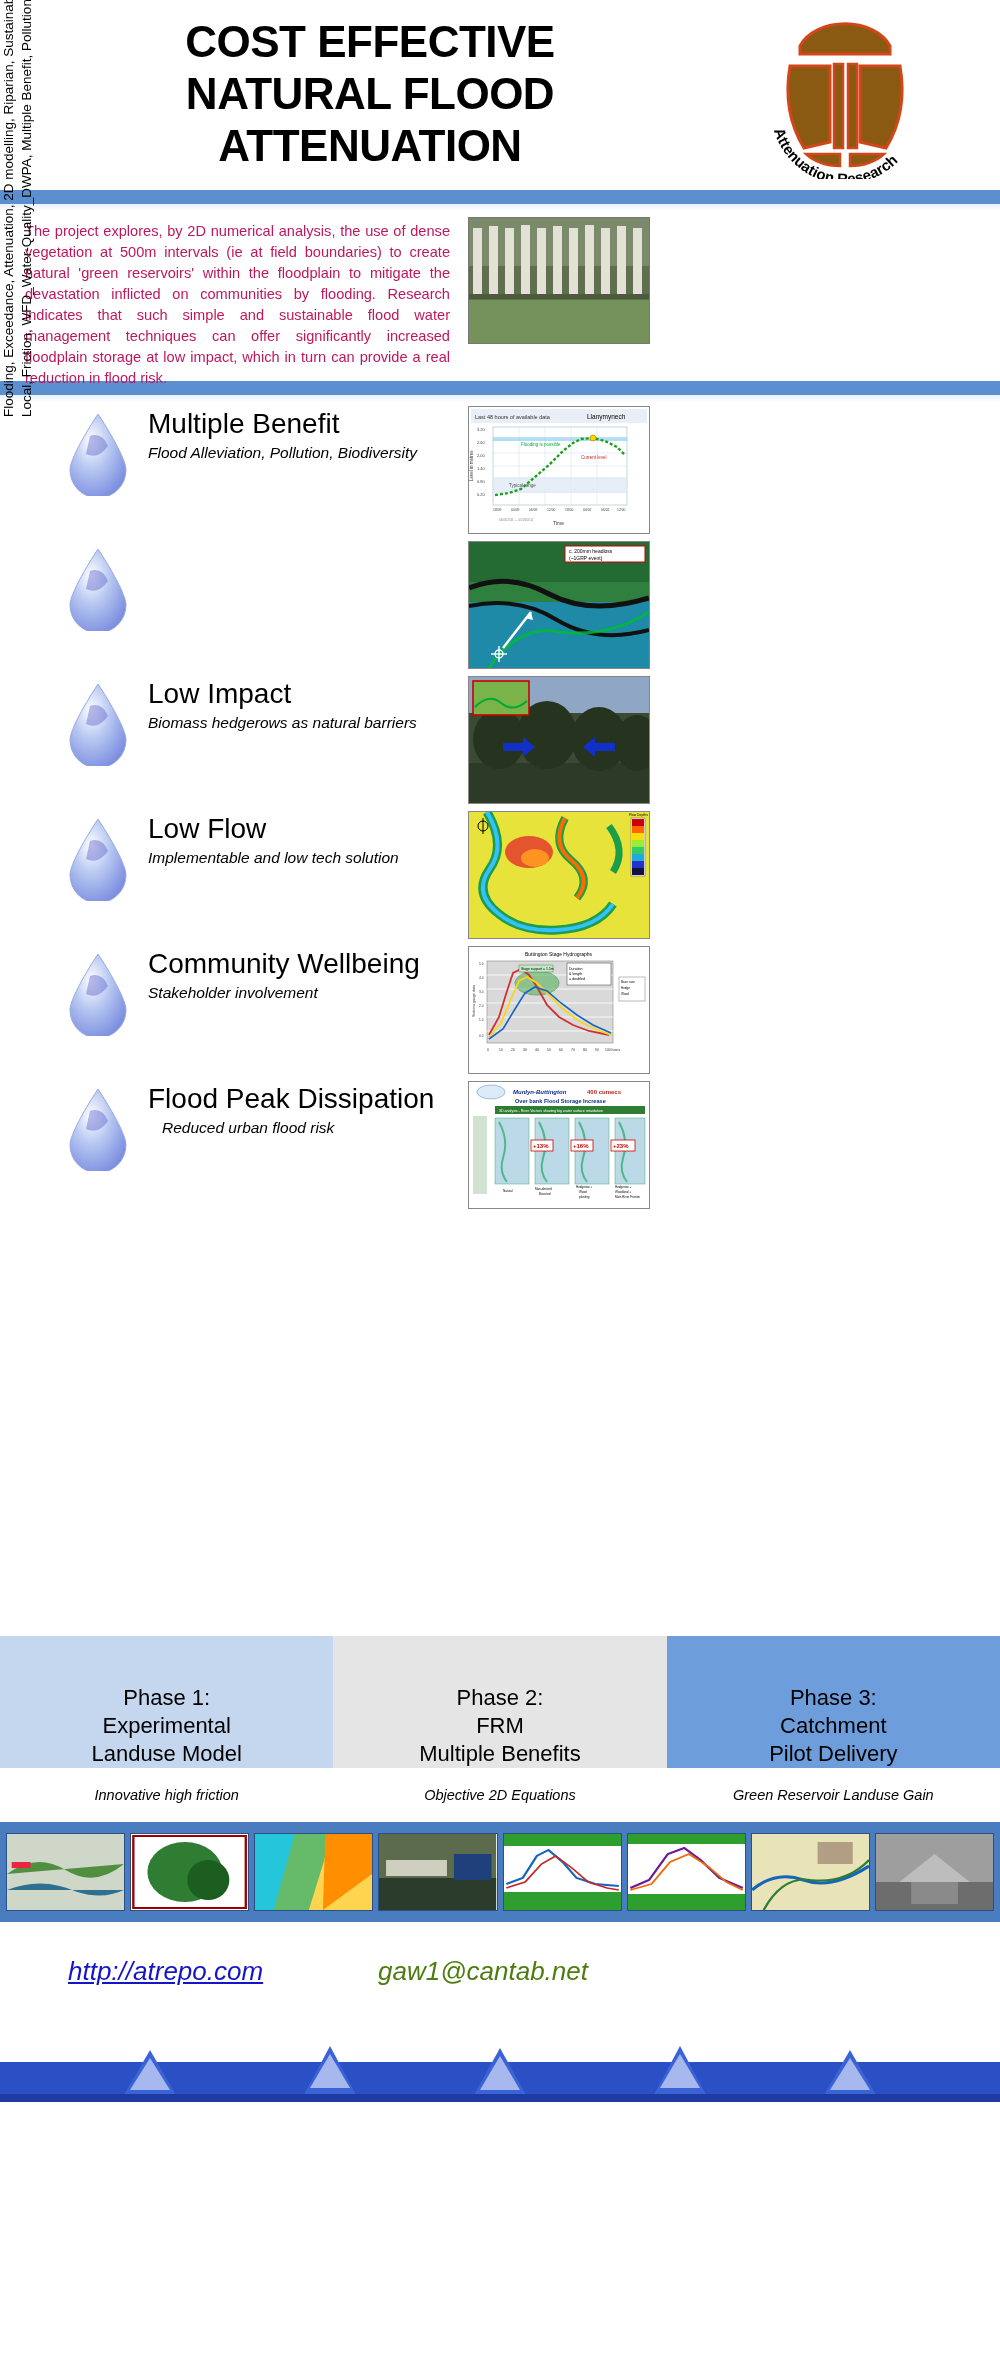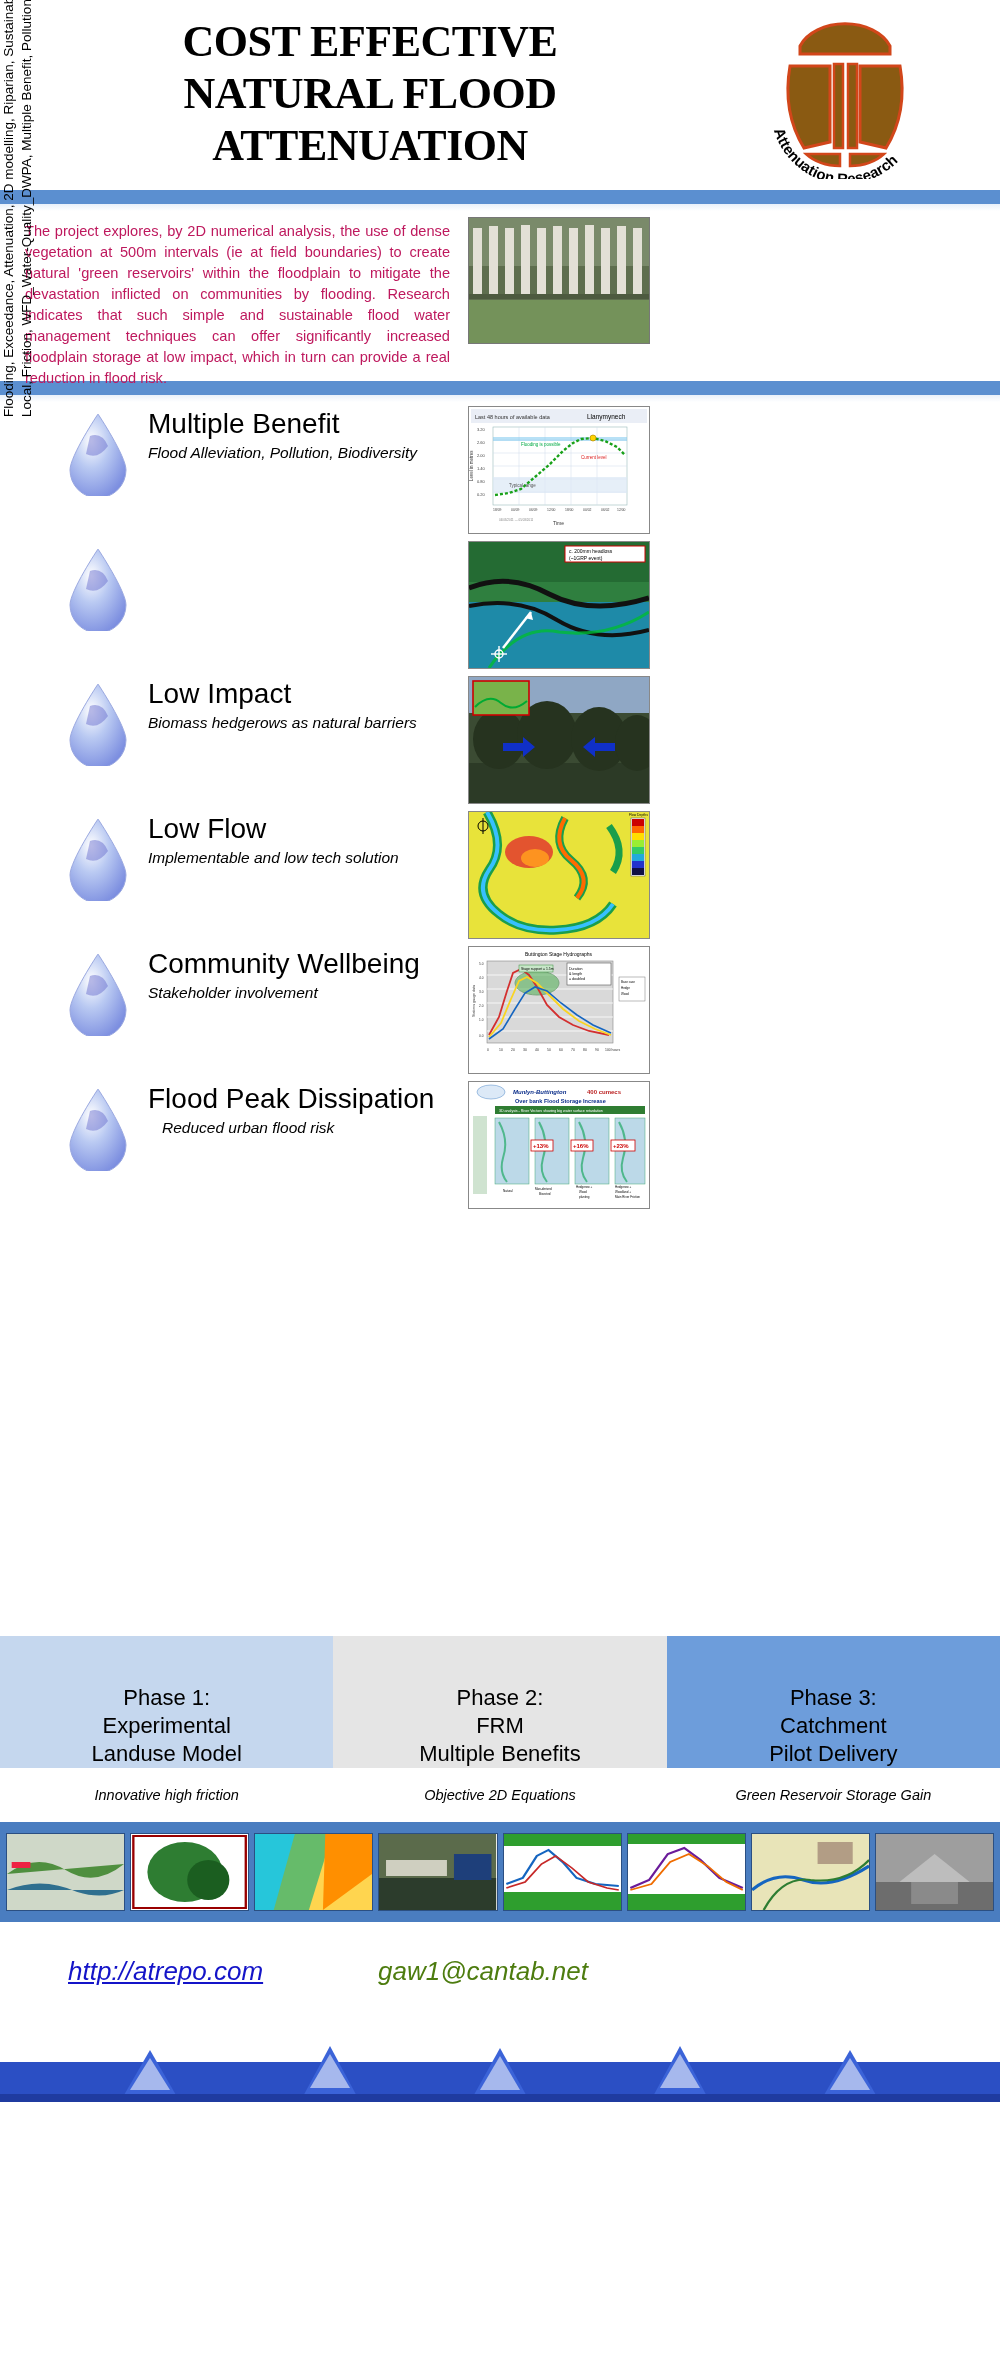--- a/index.html
+++ b/index.html
@@ -6,21 +6,21 @@
   body{width:1000px;height:2371px;font-family:"Liberation Sans",sans-serif;position:relative;overflow:hidden;}
 
   .poster{position:relative;width:1000px;height:2371px;background:#fff;}
 
   
   .header{position:relative;height:190px;background:#fff;}
   .title{
     position:absolute;left:60px;top:16px;width:620px;
     font-size:44px;font-weight:bold;line-height:1.18;
     letter-spacing:-0.5px;text-align:center;color:#000;
-    font-family:Liberation Serif, serif;
+    font-family:Liberation Sans, sans-serif;
   }
   .logo{position:absolute;right:70px;top:14px;width:170px;height:165px;}
   .logo svg{display:block;}
 
   
   .bar-blue{background:#5b8fd0;height:14px;width:100%;}
   .bar-fade{height:7px;background:linear-gradient(to bottom,#e8f0fa,#ffffff);}
 
   
   .intro-wrap{position:relative;height:170px;background:#fff;}
@@ -518,21 +518,21 @@
         <div>Phase 3:</div>
         <div>Catchment</div>
         <div>Pilot Delivery</div>
       </div>
     </div>
   </div>
 
   <div class="phase-caps">
     <div class="phase-cap">Innovative high friction</div>
     <div class="phase-cap">Objective 2D Equations</div>
-    <div class="phase-cap">Green Reservoir Storage Gain</div>
+    <div class="phase-cap">Green Reservoir Landuse Gain</div>
   </div>
 
   <div class="filmstrip">
     <div class="film-cell">
       <svg width="100%" height="76" viewBox="0 0 100 76" preserveAspectRatio="none">
         <rect width="100" height="76" fill="#cfd8c8"></rect>
         <path d="M0,40 q25,-22 50,-4 q25,18 50,-6" fill="#4f8f3f"></path>
         <path d="M0,56 q30,-14 60,2 q22,8 40,-2" fill="#2f6f8f"></path>
         <rect x="4" y="28" width="16" height="6" fill="#e24"></rect>
       </svg>

